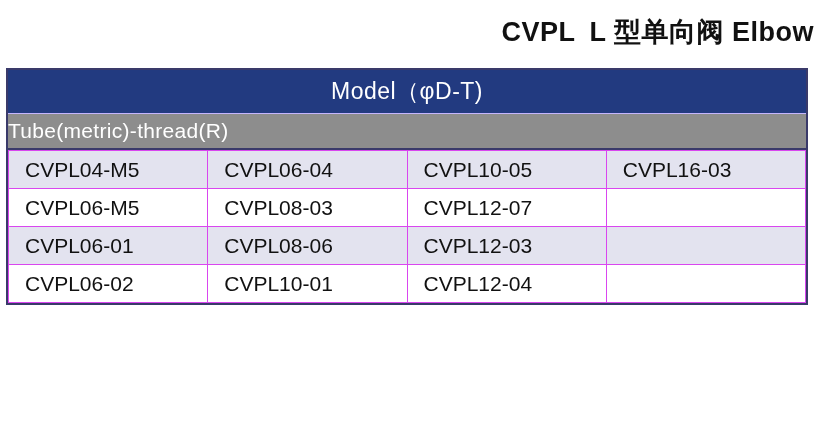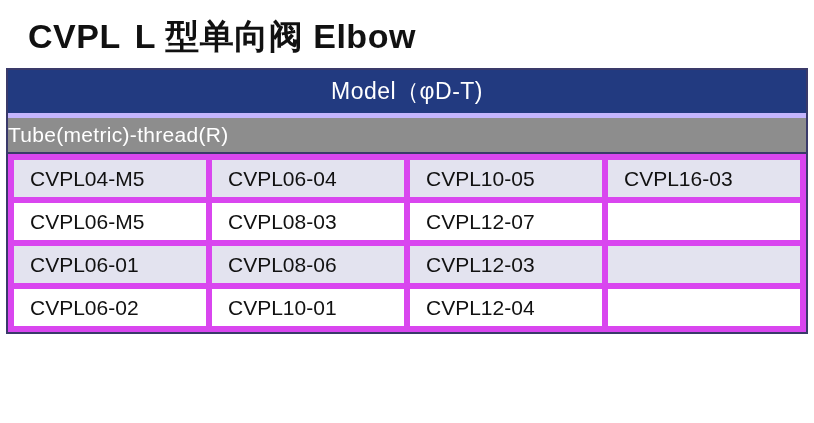--- a/index.html
+++ b/index.html
@@ -14,65 +14,66 @@
     color: #1a1a1a;
     overflow: hidden;
   }
   .page {
     position: relative;
     width: 814px;
     height: 423px;
     box-sizing: border-box;
   }
   .title {
-    font-size: 34px;
+    font-size: 27px;
     font-weight: 600;
     color: #111111;
     padding: 14px 0 0 28px;
     letter-spacing: 0.5px;
     white-space: nowrap;
+    text-align: right;
   }
   .title .sep { display: inline-block; width: 14px; }
 
   .table-wrap {
     position: absolute;
     left: 6px;
     top: 68px;
     width: 802px;
     border: 2px solid #3a3a6a;
     box-sizing: border-box;
     background: #ffffff;
   }
   .band-model {
     background: #223a80;
     color: #ffffff;
     text-align: center;
     font-size: 23px;
     line-height: 43px;
     height: 43px;
     letter-spacing: 0.5px;
-    border-bottom: 5px solid #c4b5fd;
+    border-bottom: 1px solid #c4b5fd;
   }
   .band-sub {
     background: #8d8d8d;
     color: #ffffff;
     text-align: left;
     font-size: 21px;
     line-height: 34px;
     height: 34px;
     border-bottom: 2px solid #3a3a6a;
     letter-spacing: 0.3px;
   }
   table.grid {
     border-collapse: collapse;
     width: 100%;
     table-layout: fixed;
   }
   table.grid td {
-    border: 6px solid #d946ef;
+    border: 1px solid #d946ef;
     height: 37px;
     font-size: 21px;
     padding: 0 16px 0 16px;
     color: #111111;
     white-space: nowrap;
     overflow: hidden;
   }
   table.grid tr.odd td { background: #e3e3ef; }
   table.grid tr.even td { background: #ffffff; }
   table.grid td.empty { color: transparent; }

